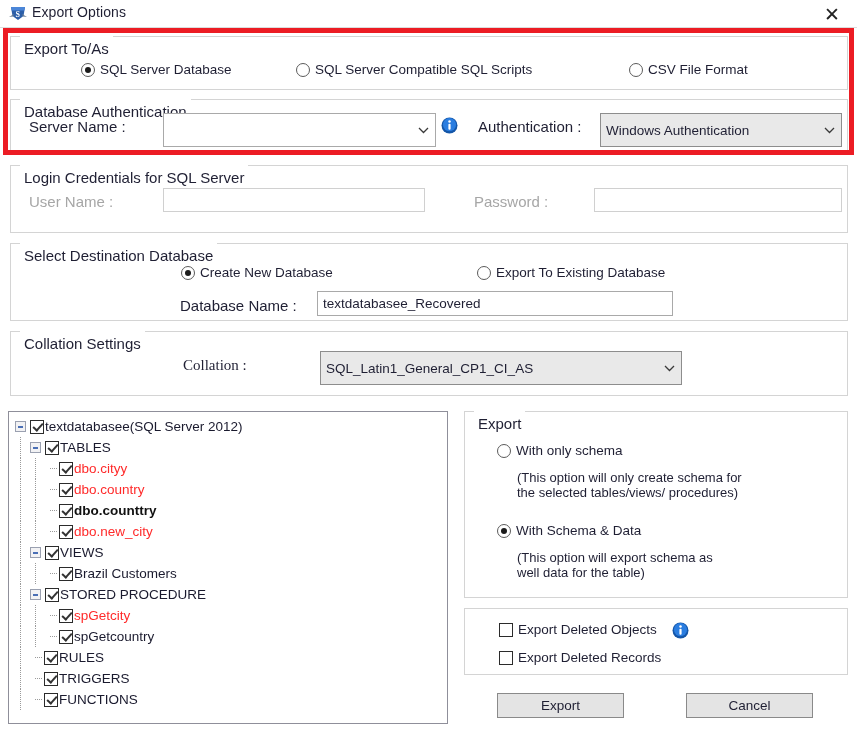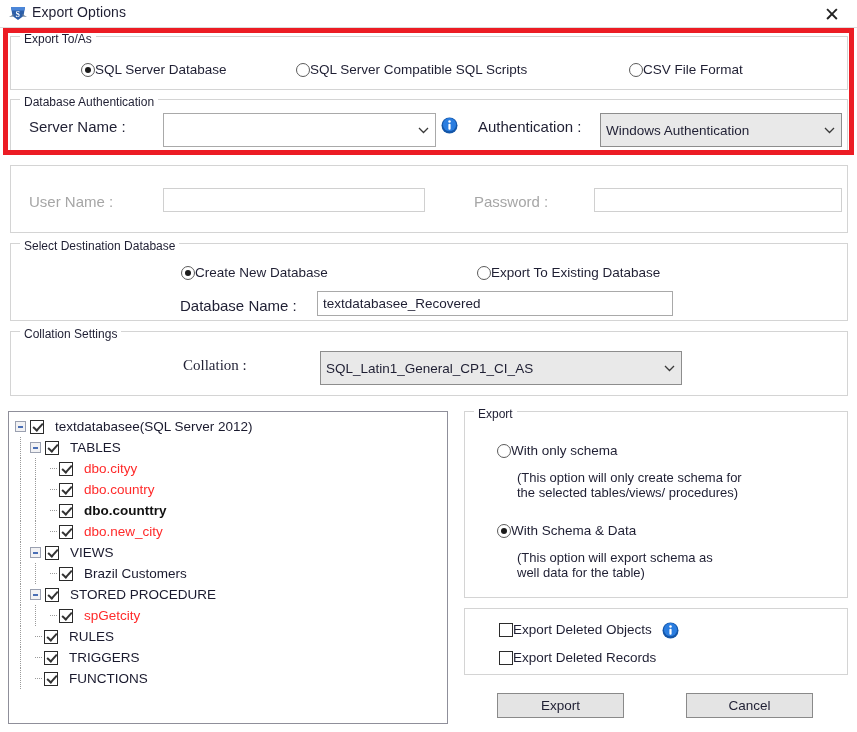--- a/index.html
+++ b/index.html
@@ -52,22 +52,22 @@
 
   
   .group {
     position: absolute;
     border: 1px solid #d4d4d4;
   }
   .group > .legend {
     position: absolute;
     top: -9px; left: 9px;
     background: #ffffff;
-    padding: 4px 4px;
-    font-size: 12px;
+    padding: 12px 4px;
+    font-size: 15px;
     color: #1f1f33;
     white-space: nowrap;
     text-align: center;
   }
 
   
   .radio {
     display: inline-block;
     width: 14px; height: 14px;
     border-radius: 50%;
@@ -97,21 +97,21 @@
   .chk.checked::after {
     content: "";
     position: absolute;
     left: 3.5px; top: 0.5px;
     width: 4px; height: 8px;
     border: solid #333;
     border-width: 0 2px 2px 0;
     transform: rotate(42deg);
   }
   .opt {
-    display: flex; align-items: center; 
+    display: flex; align-items: center; gap: 5px;
     position: absolute;
     white-space: nowrap;
   }
   .opt .lbl { font-size: 13.5px; color: #1f1f33; }
 
   
   .lbl-static {
     position: absolute;
     font-size: 15px;
     color: #1f1f33;
@@ -164,21 +164,21 @@
     background: #ffffff;
     overflow: hidden;
   }
   .tnode {
     display: flex; align-items: center;
     height: 21px;
     white-space: nowrap;
     font-size: 13.5px;
     position: relative;
   }
-  .tnode .txt { margin-left: 11px; }
+  .tnode .txt { margin-left: 1px; }
   .tnode .txt.red { color: #ff2a2a; }
   .tnode .txt.bold { font-weight: bold; color:#111; }
   .expander {
     width: 11px; height: 11px;
     border: 1px solid #9aa0b0;
     background: #f2f2f4;
     position: relative;
     margin-right: 4px;
     flex: 0 0 auto;
   }
@@ -296,20 +296,21 @@
     <span>Windows Authentication</span>
     <span class="caret">
       <svg width="11" height="7" viewBox="0 0 11 7">
           <path d="M1 1 L5.5 5.5 L10 1" stroke="#3a3a3a" stroke-width="1.3" fill="none"></path>
         </svg>
     </span>
   </div>
 </div>
 
 <div class="group" style="left:10px; top:165px; width:838px; height:68px;">
+  <span class="legend">Login Credentials for SQL Server</span>
 
   <span class="lbl-static disabled" style="left:18px; top:27px;">User Name :</span>
 
   <div class="textbox disabled" style="left:152px; top:22px; width:262px; height:24px;">
     <span></span>
   </div>
 
   <span class="lbl-static disabled" style="left:463px; top:27px;">Password :</span>
 
   <div class="textbox disabled" style="left:583px; top:22px; width:248px; height:24px;">
@@ -411,20 +412,27 @@
         <span class="expander"></span>
         <span class="chk checked"></span>
         <span class="txt">STORED PROCEDURE</span>
       </div>
       <div class="tnode">
         <span class="vline"></span>
         <span class="vline"></span>
         <span class="dots"></span>
         <span class="chk checked"></span>
         <span class="txt red">spGetcity</span>
+      </div>
+      <div class="tnode">
+        <span class="vline"></span>
+        <span class="vline"></span>
+        <span class="dots"></span>
+        <span class="chk checked"></span>
+        <span class="txt">spGetcountry</span>
       </div>
       <div class="tnode">
         <span class="vline"></span>
         <span class="dots"></span>
         <span class="chk checked"></span>
         <span class="txt">RULES</span>
       </div>
       <div class="tnode">
         <span class="vline"></span>
         <span class="dots"></span>

